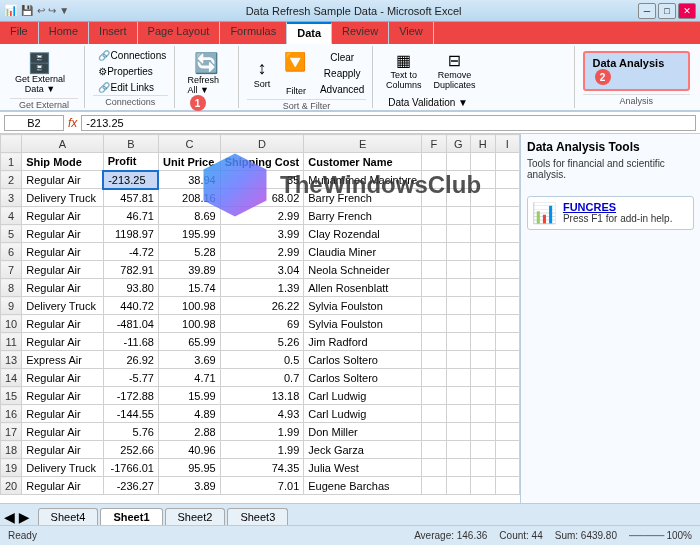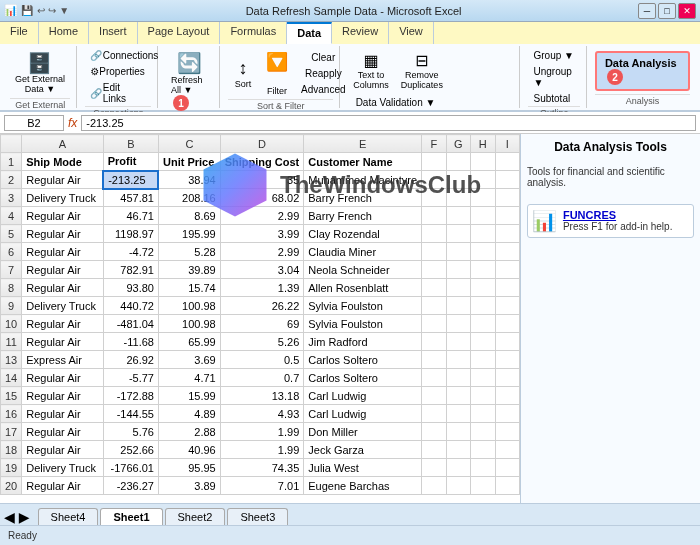--- a/index.html
+++ b/index.html
@@ -13,21 +13,21 @@
       align-items: center;
       justify-content: space-between;
       padding: 0 4px;
       border-bottom: 1px solid #9ab;
     }
     .title-bar-left { display: flex; align-items: center; gap: 4px; }
     .title-bar-title { font-size: 11px; color: #222; flex: 1; text-align: center; }
     .title-bar-controls { display: flex; gap: 2px; }
     .tb-btn { width: 18px; height: 16px; border: 1px solid #888; border-radius: 2px; font-size: 9px; display: flex; align-items: center; justify-content: center; background: #d4e8f7; cursor: pointer; }
     .tb-btn.close { background: #e05; color: #fff; }
-    .ribbon-tabs { display: flex; background: #fef9c3; height: 22px; }
+    .ribbon-tabs { display: flex; background: #ef4444; height: 22px; }
     .ribbon-tab { padding: 3px 10px; font-size: 11px; cursor: pointer; border-right: 1px solid #bcd; color: #333; }
     .ribbon-tab.active { background: #fff; border-bottom: 1px solid #fff; font-weight: bold; color: #000; border-top: 2px solid #0078d4; }
     .ribbon-content { display: flex; align-items: stretch; padding: 2px 4px; gap: 2px; height: 68px; }
     .ribbon-group { display: flex; flex-direction: column; border-right: 1px solid #ccc; padding: 2px 6px; min-width: 60px; }
     .ribbon-group-label { font-size: 9px; color: #555; text-align: center; margin-top: auto; border-top: 1px solid #ddd; padding-top: 1px; }
     .ribbon-group-content { display: flex; align-items: center; gap: 4px; flex: 1; }
     .ribbon-btn { display: flex; flex-direction: column; align-items: center; justify-content: center; padding: 2px 4px; border: 1px solid transparent; border-radius: 2px; cursor: pointer; font-size: 9px; min-width: 30px; }
     .ribbon-btn-small { flex-direction: row; font-size: 10px; padding: 1px 4px; }
     .data-analysis-btn { background: #c5dbf5; border: 2px solid #f77; padding: 4px 8px; border-radius: 3px; cursor: pointer; font-weight: bold; font-size: 11px; color: #000; }
     .circle-num { display: inline-flex; align-items: center; justify-content: center; width: 16px; height: 16px; background: #e55; color: #fff; border-radius: 50%; font-size: 10px; font-weight: bold; margin-left: 2px; }
@@ -42,21 +42,21 @@
     table.excel th, table.excel td { border: 1px solid #d0d0d0; padding: 1px 4px; white-space: nowrap; overflow: hidden; height: 18px; }
     table.excel th { background: linear-gradient(to bottom, #f5f5f5, #e8e8e8); text-align: center; font-weight: normal; color: #333; position: sticky; top: 0; z-index: 1; }
     table.excel th.col-header { min-width: 20px; }
     table.excel td.row-num { background: linear-gradient(to bottom, #f5f5f5, #e8e8e8); text-align: center; color: #333; font-weight: normal; width: 20px; }
     table.excel td { text-align: left; }
     table.excel td.num { text-align: right; }
     table.excel td.selected-cell { background: #c6d8f5; border: 2px solid #1a6ecc; }
 
     
     .side-panel { width: 180px; border-left: 1px solid #bcd; background: #f7fbff; font-size: 11px; padding: 6px; flex-shrink: 0; }
-    .side-panel-title { font-weight: bold; font-size: 12px; margin-bottom: 12px; color: #000; text-align: center; }
+    .side-panel-title { font-weight: bold; font-size: 12px; margin-bottom: 4px; color: #000; }
     .side-panel-desc { color: #333; font-size: 10px; margin-bottom: 16px; }
     .side-panel-item { display: flex; align-items: flex-start; gap: 6px; padding: 4px; border: 1px solid #bcd; border-radius: 3px; background: #fff; margin-bottom: 4px; }
     .side-panel-icon { font-size: 20px; color: #d44; }
     .side-panel-text { }
     .side-panel-item-title { font-weight: bold; font-size: 11px; color: #00c; cursor: pointer; text-decoration: underline; }
     .side-panel-item-desc { font-size: 10px; color: #333; }
 
     
     .watermark { position: absolute; top: 150px; left: 200px; z-index: 100; pointer-events: none; text-align: right; }
     .watermark-box { display: flex; align-items: center; gap: 10px; }
@@ -177,34 +177,20 @@
               <span>Consolidate</span>
             </div>
           <div class="ribbon-btn ribbon-btn-small">
               <span>What-If Analysis ▼</span>
             </div>
         </div>
       </div>
       <div class="ribbon-group-label">Data Tools</div>
     </div>
 
-    <div class="ribbon-group">
-      <div class="ribbon-group-content" style="flex-direction:column;gap:1px;align-items:flex-start;">
-        <div class="ribbon-btn ribbon-btn-small">
-            <span>Group ▼</span>
-          </div>
-        <div class="ribbon-btn ribbon-btn-small">
-            <span>Ungroup ▼</span>
-          </div>
-        <div class="ribbon-btn ribbon-btn-small">
-            <span>Subtotal</span>
-          </div>
-      </div>
-      <div class="ribbon-group-label">Outline</div>
-    </div>
 
     <div class="ribbon-group" style="border-right:none;">
       <div class="ribbon-group-content">
         <div class="data-analysis-btn">
           <span>Data Analysis</span>
           <span class="circle-num">2</span>
         </div>
       </div>
       <div class="ribbon-group-label">Analysis</div>
     </div>
@@ -493,15 +479,24 @@
     <span style="font-size:14px;margin-right:4px;cursor:pointer;">◀</span>
     <span style="font-size:14px;margin-right:8px;cursor:pointer;">▶</span>
     <div class="sheet-tab">Sheet4</div>
     <div class="sheet-tab active">Sheet1</div>
     <div class="sheet-tab">Sheet2</div>
     <div class="sheet-tab">Sheet3</div>
   </div>
 
   <div class="status-bar">
     <span>Ready</span>
+    <div class="status-right">
+      <span>Average: 146.36</span>
+      <span>Count: 44</span>
+      <span>Sum: 6439.80</span>
+      <div class="zoom-control">
+        <span>─────</span>
+        <span>100%</span>
+      </div>
+    </div>
   </div>
 
 </div>
 
 </body></html>

